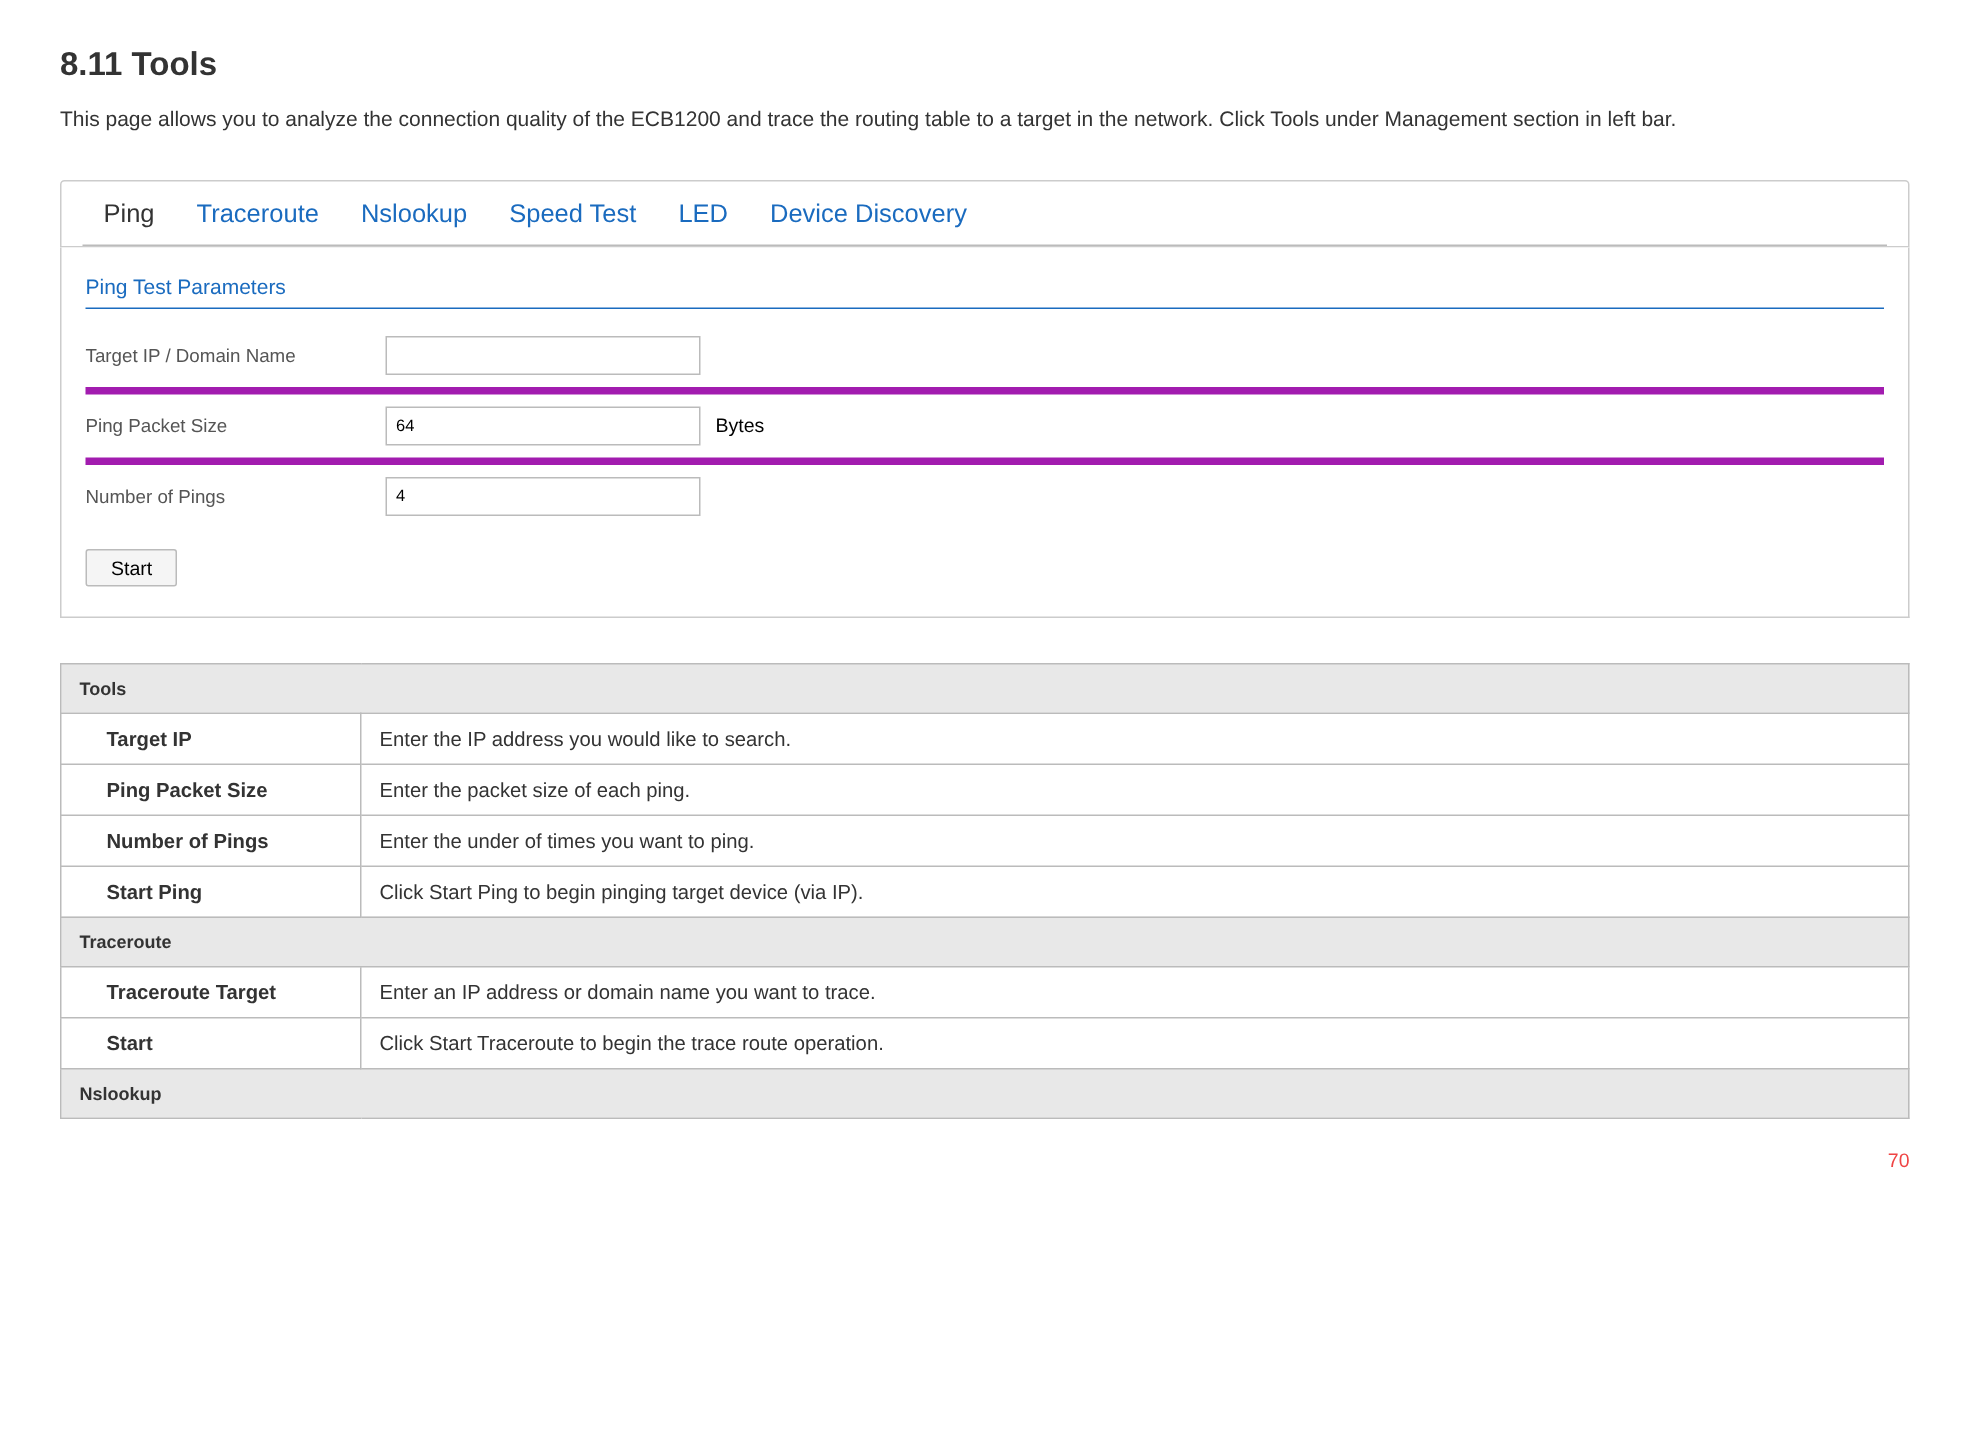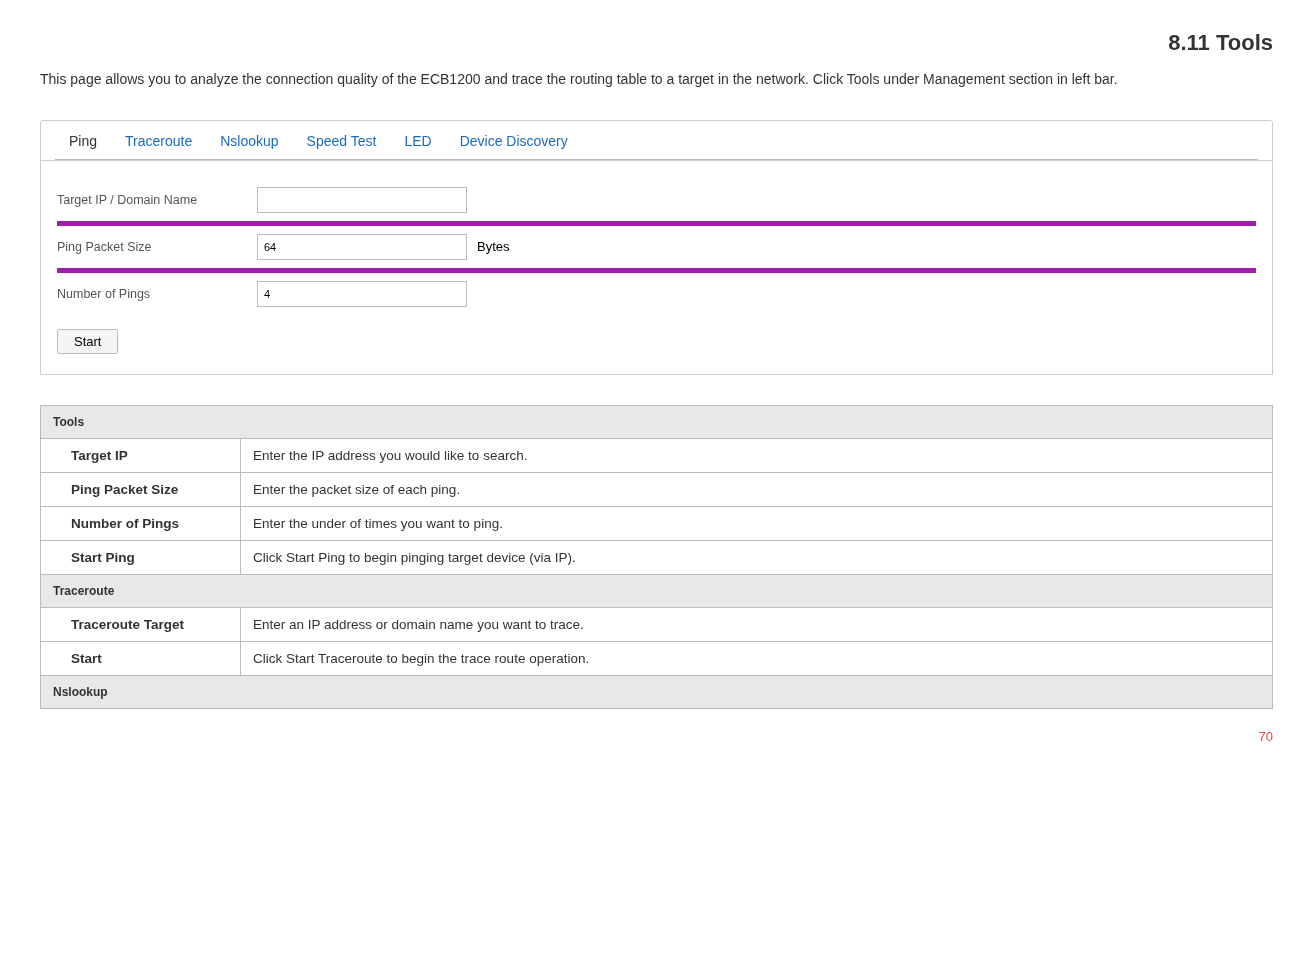--- a/index.html
+++ b/index.html
@@ -7,39 +7,38 @@
       font-family: Arial, sans-serif;
       font-size: 14px;
       color: #333;
       background: #fff;
       padding: 30px 40px;
     }
     h1 {
       font-size: 22px;
       font-weight: bold;
       margin-bottom: 12px;
-      text-align: right;
     }
     .intro {
       font-size: 14px;
       line-height: 1.7;
       margin-bottom: 28px;
       text-align: justify;
     }
     .tab-bar-inner {
       display: flex;
       align-items: center;
       gap: 0;
       width: 100%;
       border-bottom: 1px solid #bbb;
       padding-bottom: 6px;
     }
     .tab {
       padding: 4px 14px;
-      font-size: 14px;
+      font-size: 17px;
       color: #1a6bbf;
       cursor: pointer;
       border: none;
       background: none;
       white-space: nowrap;
       text-decoration: none;
     }
     .tab.active {
       color: #333;
       font-weight: normal;
@@ -144,20 +143,21 @@
     <a class="tab active">Ping</a>
     <a class="tab">Traceroute</a>
     <a class="tab">Nslookup</a>
     <a class="tab">Speed Test</a>
     <a class="tab">LED</a>
     <a class="tab">Device Discovery</a>
   </div>
 </div>
 
 <div class="form-section">
+  <span class="section-title">Ping Test Parameters</span>
 
   <div class="form-row">
     <span class="form-label">Target IP / Domain Name</span>
     <input class="form-input" type="text" value="" style="">
   </div>
 
   <div class="form-row">
     <span class="form-label">Ping Packet Size</span>
     <input class="form-input" type="text" value="64" style="">
     <span class="form-unit">Bytes</span>

